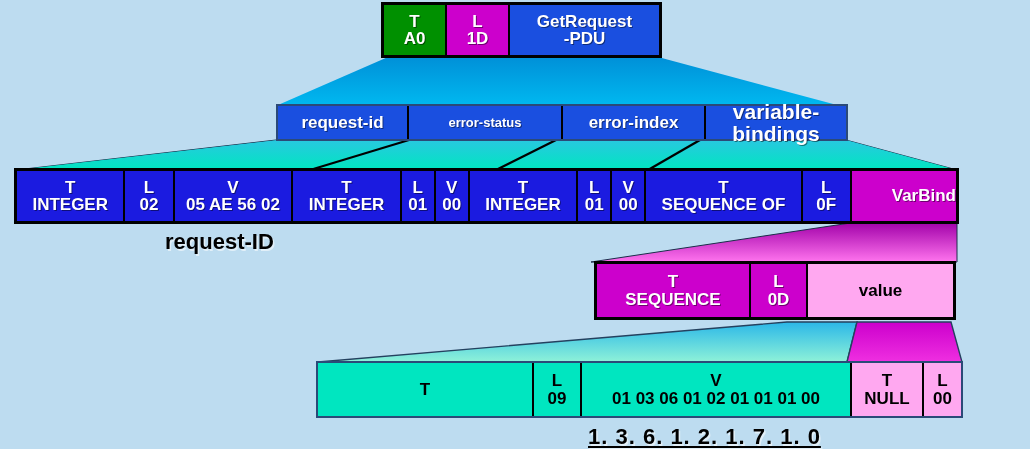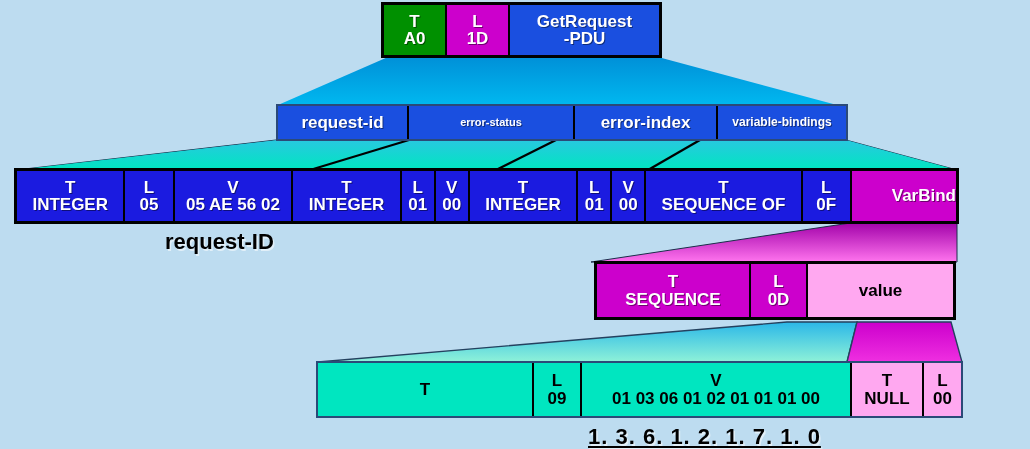--- a/index.html
+++ b/index.html
@@ -107,39 +107,39 @@
     <div class="cell c-blue" style="flex:1;">
       <span class="t1 txt-sh">GetRequest</span>
       <span class="t2 txt-sh">-PDU</span>
     </div>
   </div>
 
   <div class="row-wrap" style="left:276px; top:104px; width:572px; height:37px; display:flex; border:2px solid #2b4a78; background:#1a4fe0;">
     <div class="cell c-blue" style="width:131px; font-size:17px; justify-content:center;">
       <span class="txt-sh">request-id</span>
     </div>
-    <div class="cell c-blue" style="width:166px; font-size:11px;">
+    <div class="cell c-blue" style="width:154px; font-size:13px;">
       <span class="txt-sh">error-status</span>
     </div>
     <div class="cell c-blue" style="width:143px; font-size:17px;text-align:right;">
       <span class="txt-sh">error-index</span>
     </div>
-    <div class="cell c-blue" style="flex:1; font-size:12px;">
+    <div class="cell c-blue" style="flex:1; font-size:21px;">
       <span class="txt-sh">variable-bindings</span>
     </div>
   </div>
 
   <div class="row-wrap bdr-blk" style="left:14px; top:168px; width:945px; height:56px; display:flex; background:#1b1be0;">
     <div class="cell c-blue2" style="width:115px;">
       <span class="t1 txt-sh">T</span>
       <span class="t2 txt-sh">INTEGER</span>
     </div>
     <div class="cell c-blue2" style="width:52px;">
       <span class="t1 txt-sh">L</span>
-      <span class="t2 txt-sh">05</span>
+      <span class="t2 txt-sh">02</span>
     </div>
     <div class="cell c-blue2" style="width:126px;">
       <span class="t1 txt-sh">V</span>
       <span class="t2 txt-sh">05 AE 56 02</span>
     </div>
     <div class="cell c-blue2" style="width:115px;">
       <span class="t1 txt-sh">T</span>
       <span class="t2 txt-sh">INTEGER</span>
     </div>
     <div class="cell c-blue2" style="width:36px;">

